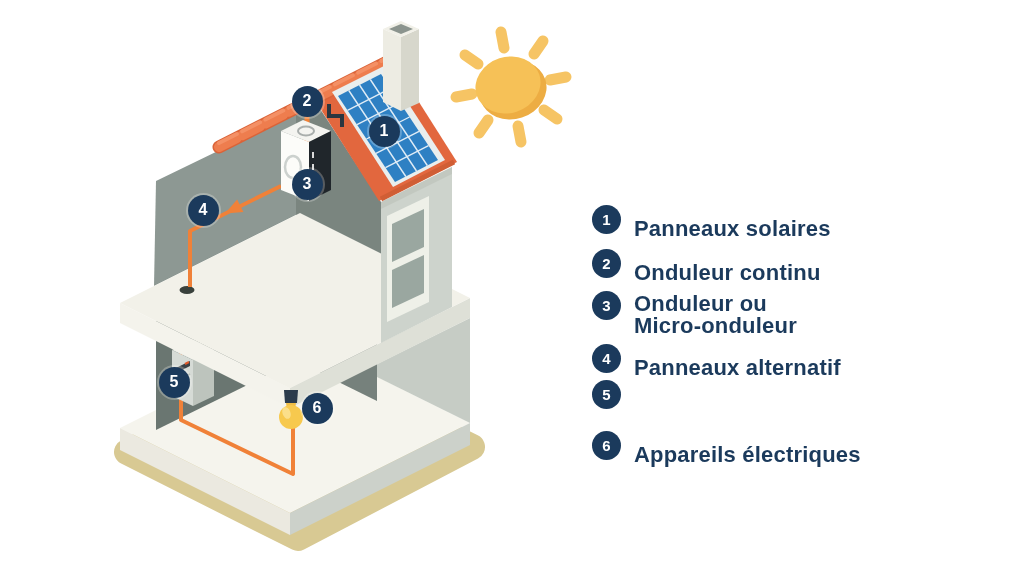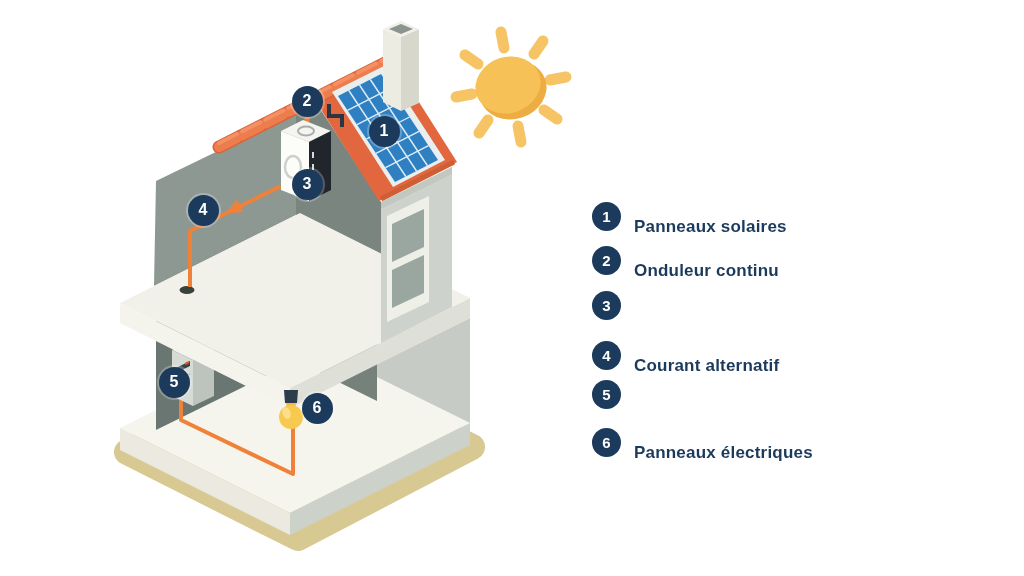--- a/index.html
+++ b/index.html
@@ -7,21 +7,21 @@
          font-family:"Liberation Sans",sans-serif;}
   .stage svg{position:absolute;left:0;top:0;}
   .marker{position:absolute;width:31px;height:31px;border-radius:50%;background:#1b3a5c;
           color:#fff;font-weight:bold;font-size:16px;display:flex;align-items:center;
           justify-content:center;box-shadow:0 0 0 2px rgba(255,255,255,.25);}
   .legend{position:absolute;left:592px;top:0;width:380px;}
   .legend-row{position:absolute;display:flex;align-items:center;gap:13px;}
   .legend-badge{width:29px;height:29px;border-radius:50%;background:#1b3a5c;color:#fff;
           font-weight:bold;font-size:15px;display:flex;align-items:center;justify-content:center;
           flex:0 0 29px;}
-  .legend-label{color:#1b3a5c;font-weight:bold;font-size:17px;letter-spacing:.2px;
+  .legend-label{color:#1b3a5c;font-weight:bold;font-size:22px;letter-spacing:.2px;
           white-space:pre-line;line-height:1.0;margin-top:20px;}
 </style>
 </head>
 <body>
 
 <div class="stage">
 
 <svg width="1024" height="576" viewBox="0 0 1024 576">
 
   <g>
@@ -152,27 +152,29 @@
   <div class="legend-row" style="top:198px">
     <div class="legend-badge">1</div>
     <div class="legend-label">Panneaux solaires</div>
   </div>
   <div class="legend-row" style="top:242px">
     <div class="legend-badge">2</div>
     <div class="legend-label">Onduleur continu</div>
   </div>
   <div class="legend-row" style="top:287px;height:36px">
     <div class="legend-badge">3</div>
+    <div class="legend-label">Onduleur ou
+Micro-onduleur</div>
   </div>
   <div class="legend-row" style="top:337px">
     <div class="legend-badge">4</div>
-    <div class="legend-label">Courant alternatif</div>
+    <div class="legend-label">Panneaux alternatif</div>
   </div>
   <div class="legend-row" style="top:380px">
     <div class="legend-badge">5</div>
   </div>
   <div class="legend-row" style="top:424px">
     <div class="legend-badge">6</div>
-    <div class="legend-label">Panneaux électriques</div>
+    <div class="legend-label">Appareils électriques</div>
   </div>
 </div>
 
 </div>
 
 </body></html>

